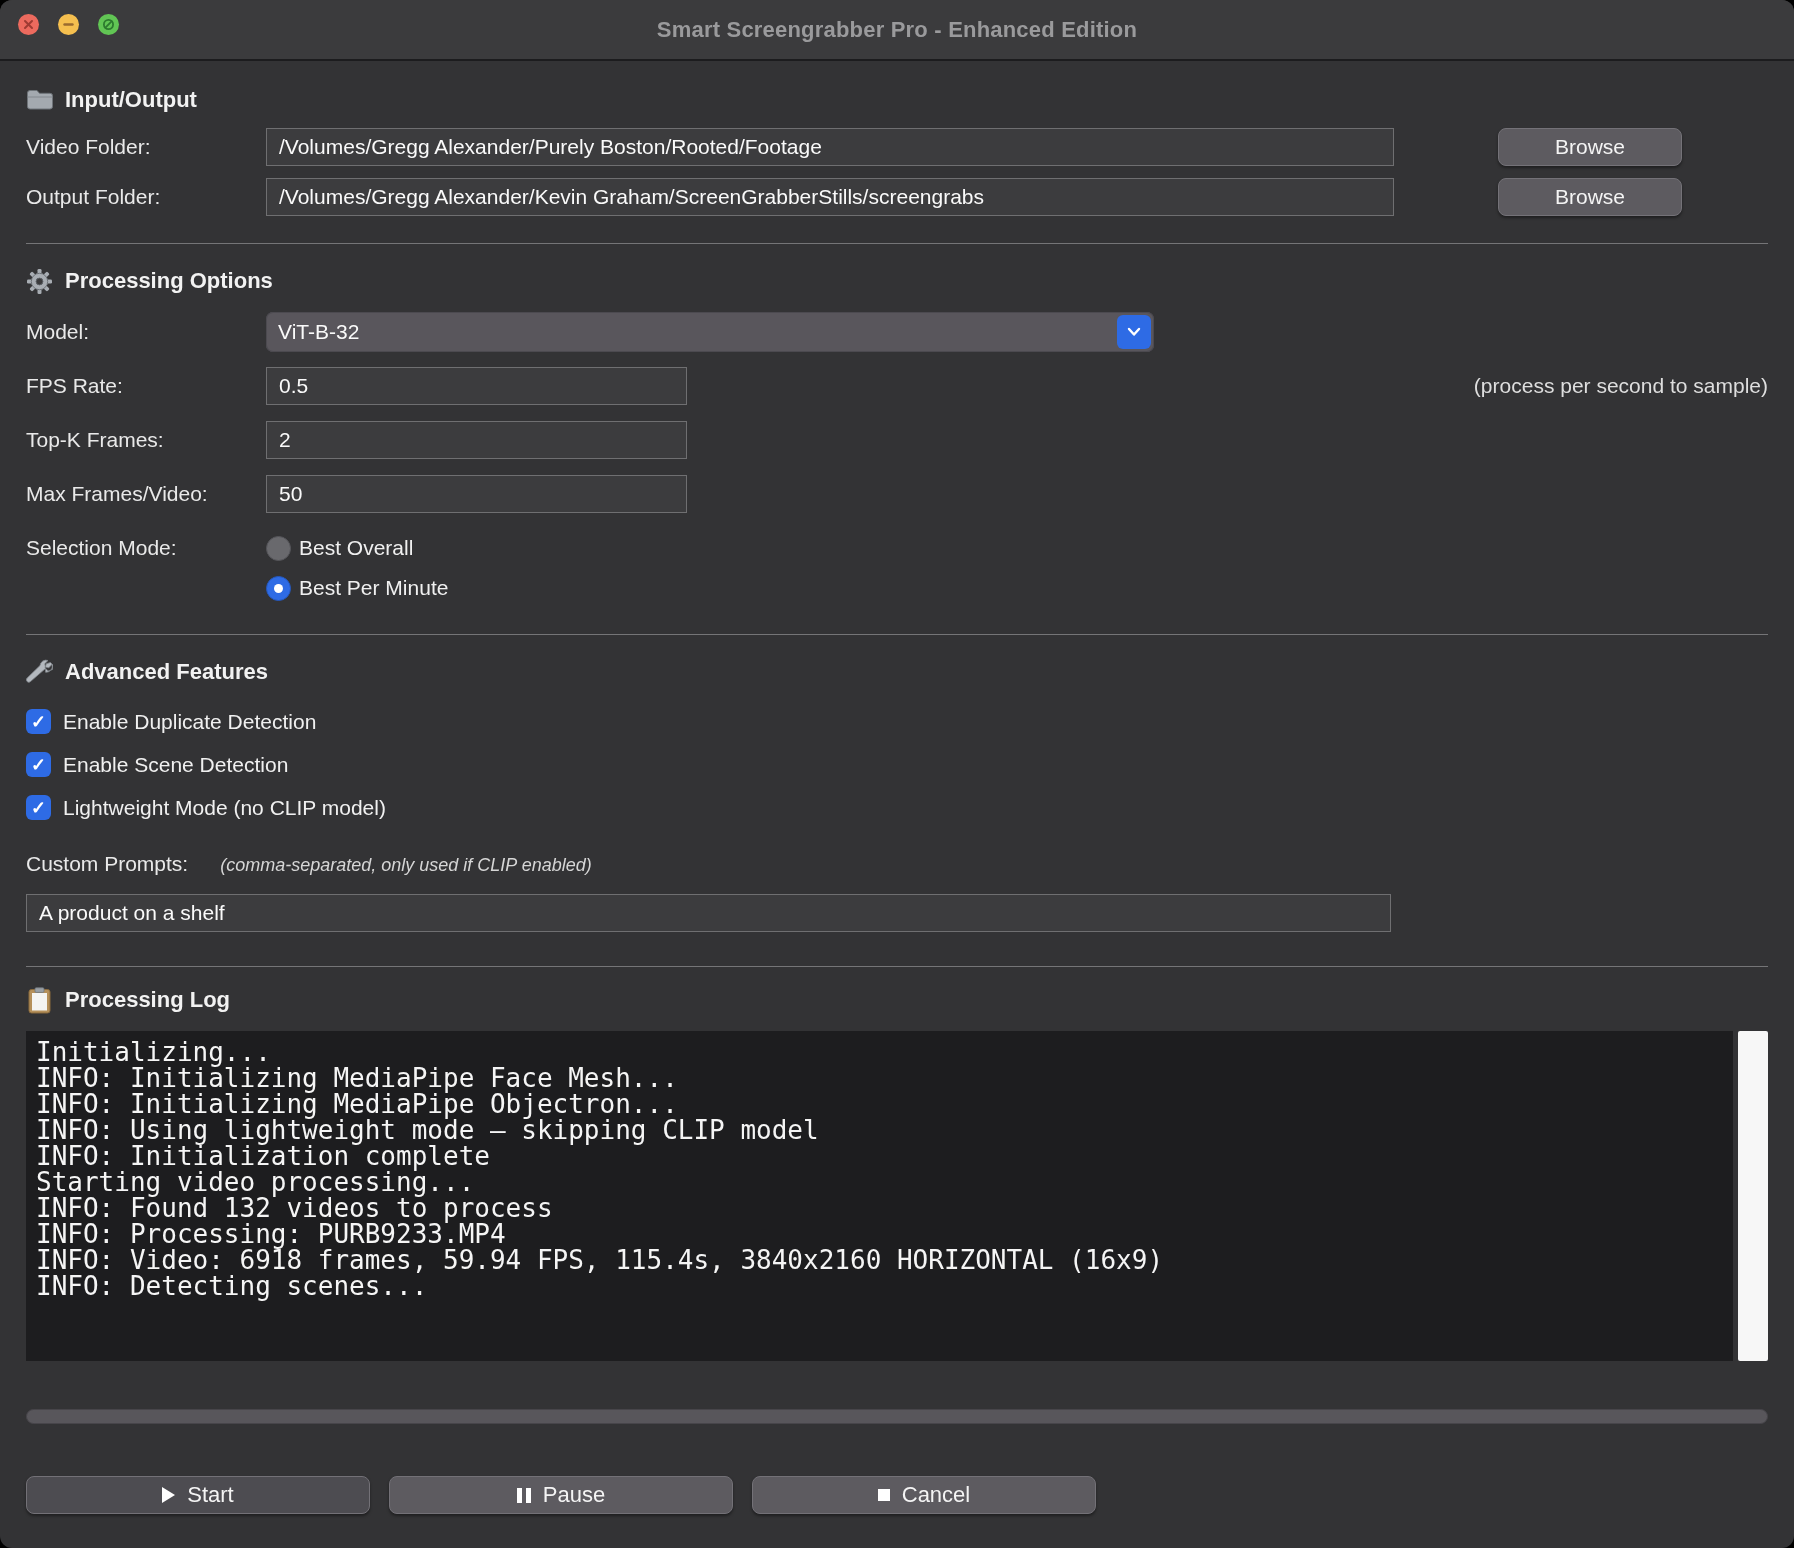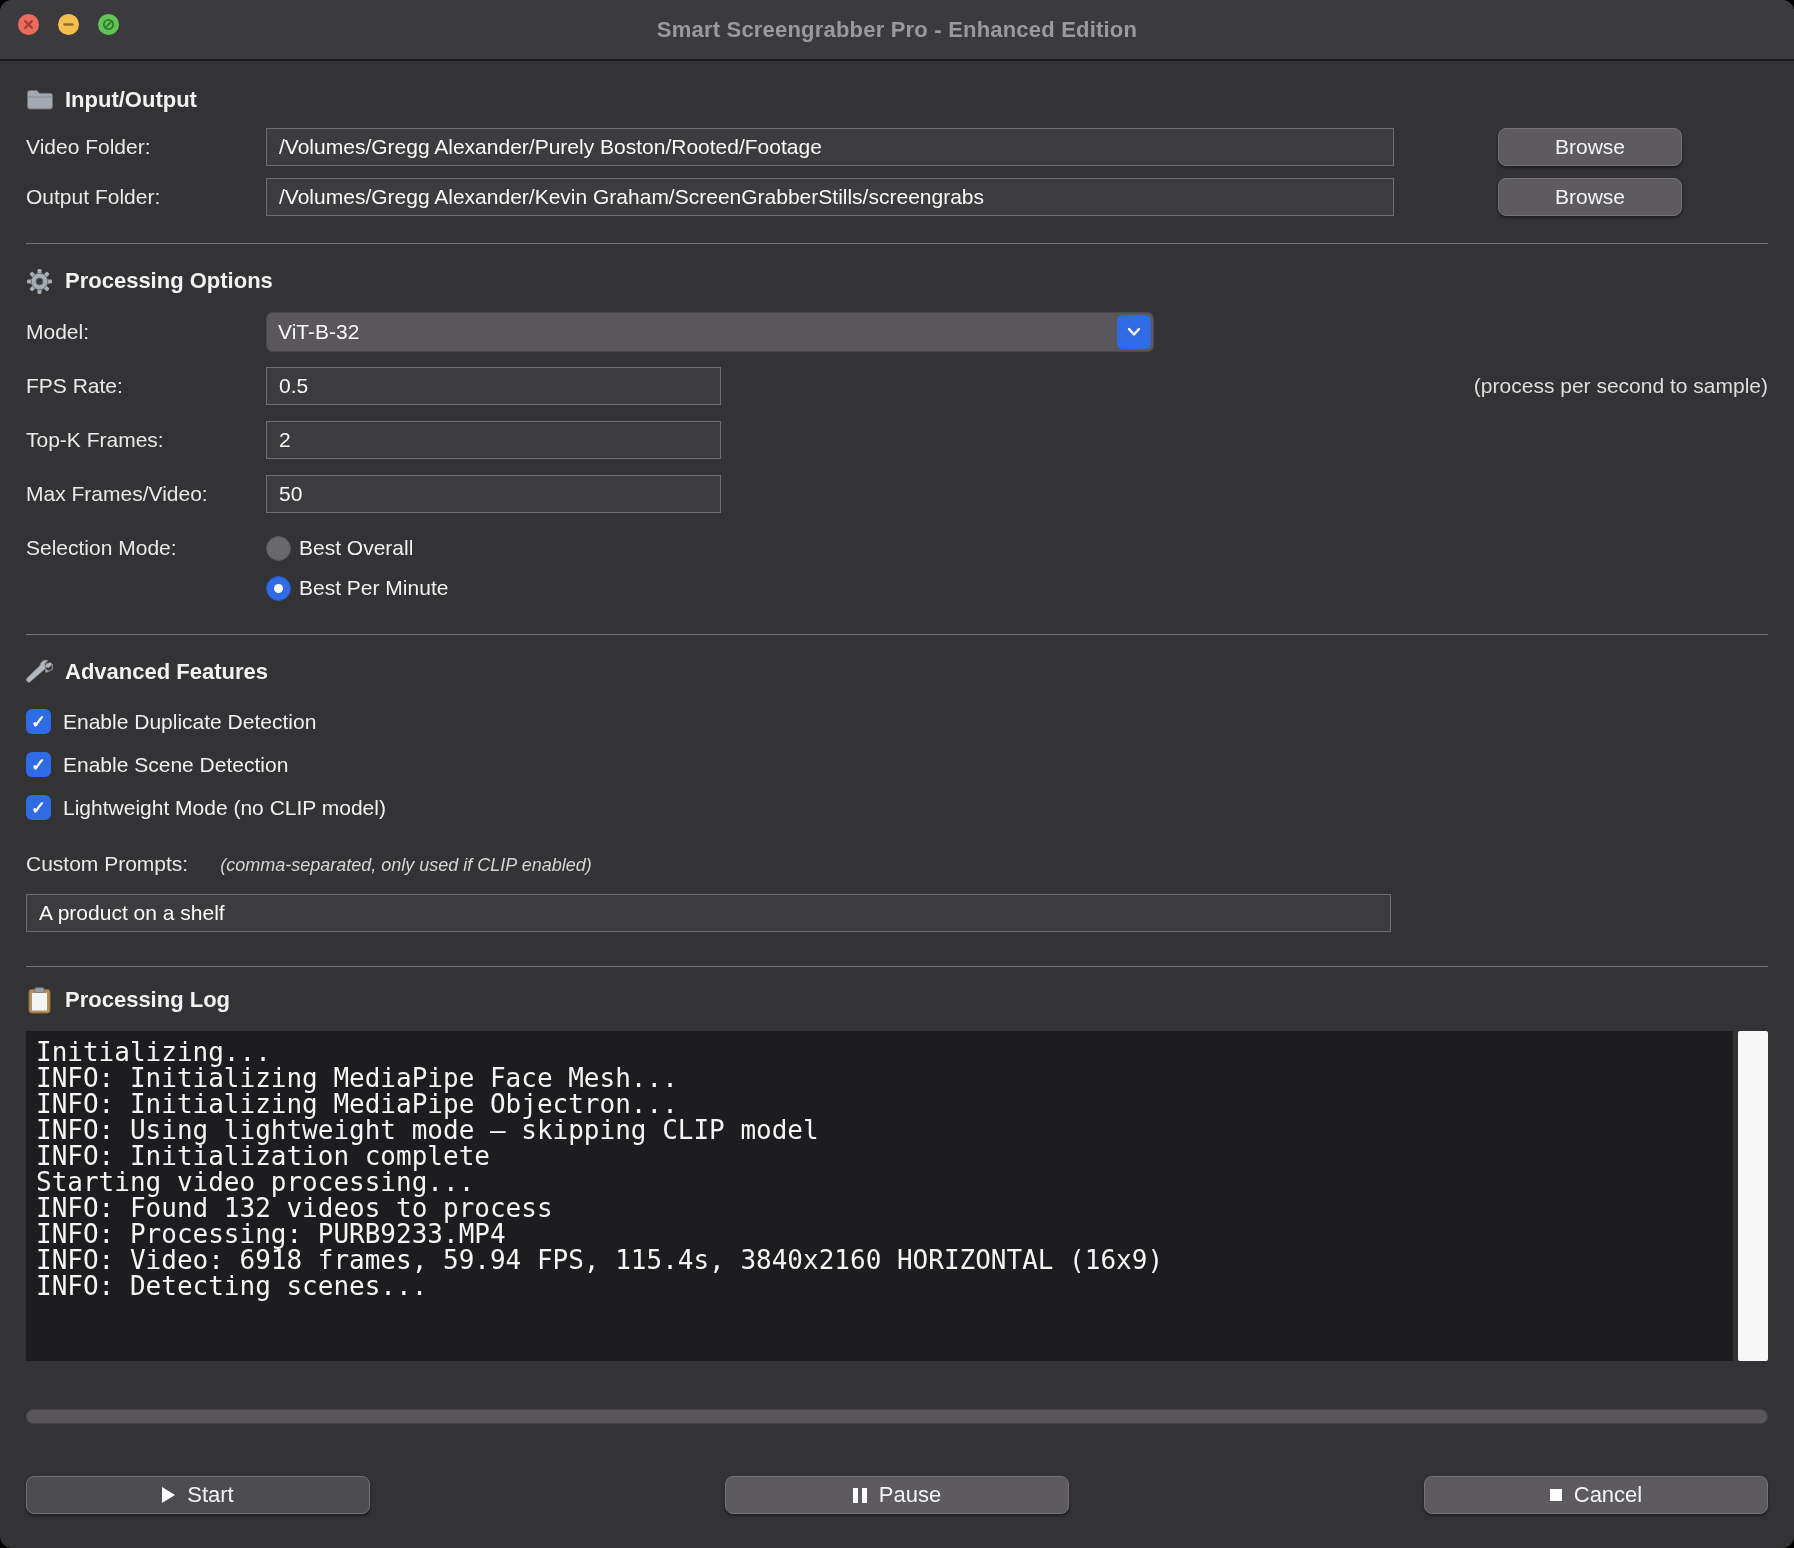--- a/index.html
+++ b/index.html
@@ -32,21 +32,21 @@
   .divider { border:none; border-top:1px solid #757577; height:0; }
 
   
   .field-row { display:flex; align-items:center; height:40px; }
   .row-label { width:240px; flex:0 0 240px; font-size:21px; color:#e9e9e9; }
   .text-field {
     height:38px; background:#3c3c3e; border:1px solid #6f6f71; color:#fafafa;
     font-size:21px; font-family:"Liberation Sans", sans-serif; padding:0 12px; outline:none;
   }
   .path-field { width:1128px; }
-  .small-field { width:455px; }
+  .small-field { width:421px; }
   .browse-btn {
     margin-left:104px; width:184px; height:38px; border-radius:8px;
     background:#5d5b60; border:1px solid #747278; color:#f4f4f4; font-size:21px;
     font-family:"Liberation Sans", sans-serif; box-shadow:0 2px 3px rgba(0,0,0,.4); cursor:pointer;
   }
 
   
   .dropdown {
     position:relative; width:888px; height:40px; background:#59565c; border-radius:7px;
     display:flex; align-items:center; padding:0 12px; cursor:pointer;
@@ -98,21 +98,21 @@
   .log-line {
     font-family:"DejaVu Sans Mono", monospace; font-size:26px; line-height:26px;
     color:#f5f5f5; white-space:pre;
   }
   .log-scrollbar { flex:0 0 30px; background:#f7f7f7; border-radius:2px; }
 
   
   .progress-track {
     height:15px; border-radius:8px; background:#58565b; border:1px solid #47454a;
   }
-  .button-row { display:flex; justify-content:space-between; gap:12px; }
+  .button-row { display:flex; justify-content:flex-start; gap:19px; }
   .action-btn {
     width:344px; height:38px; border-radius:8px; border:1px solid #737177;
     background:#5d5b60; color:#f4f4f4; font-size:22px; font-family:"Liberation Sans", sans-serif;
     display:flex; align-items:center; justify-content:center; gap:12px;
     box-shadow:0 2px 3px rgba(0,0,0,.4); cursor:pointer;
   }
   .action-btn.start { background:#4d4c51; }
   .play-tri { width:0; height:0; border-left:13px solid #fff; border-top:8px solid transparent; border-bottom:8px solid transparent; }
   .pause-bars { display:flex; gap:4px; }
   .pause-bars i { display:block; width:5px; height:15px; background:#fff; }

